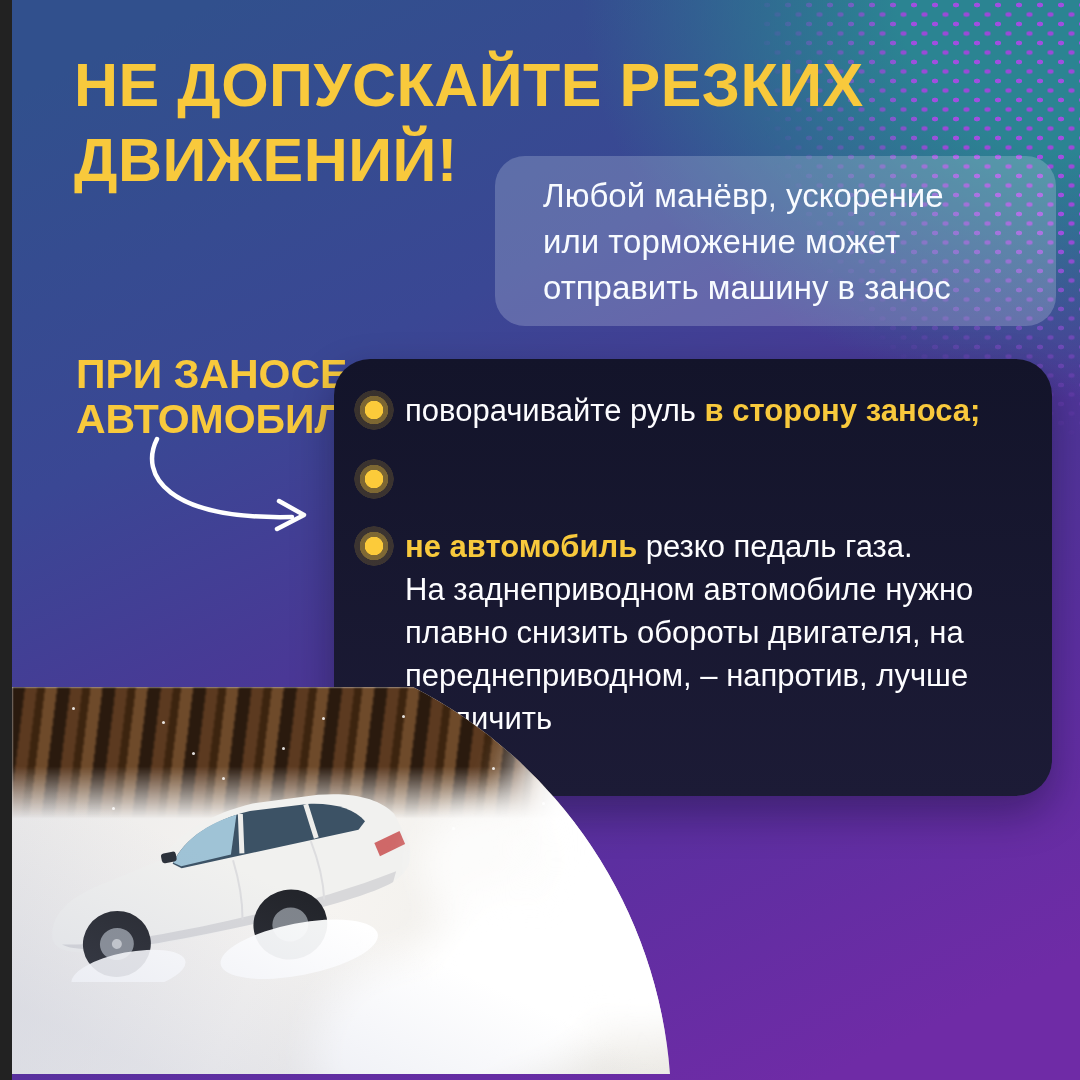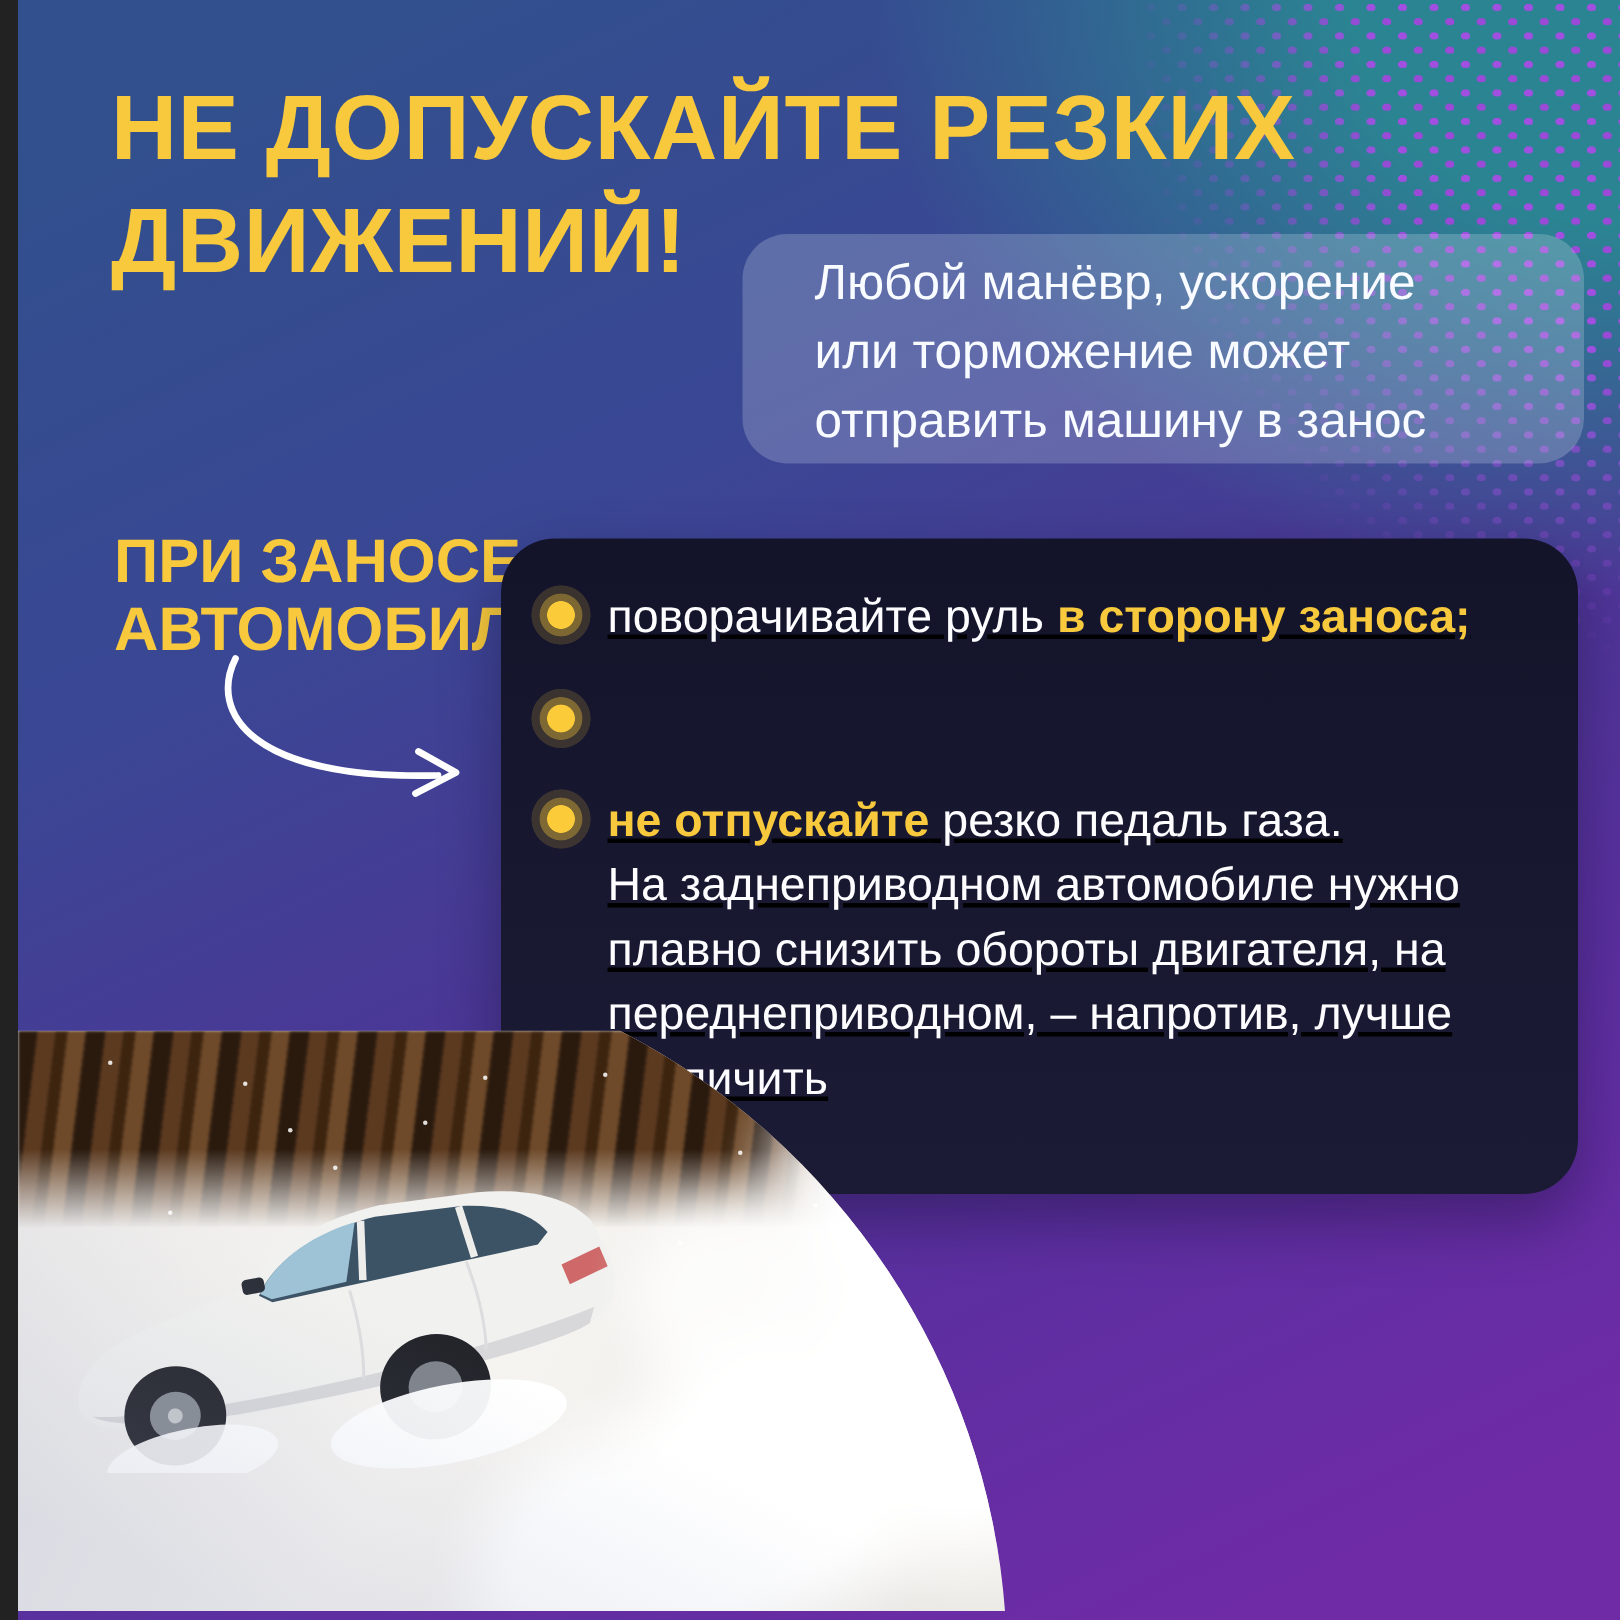--- a/index.html
+++ b/index.html
@@ -22,37 +22,37 @@
     background-position:0 0,10.5px 9.5px;
     -webkit-mask-image:radial-gradient(ellipse 130% 118% at 100% 0%, #000 42%, rgba(0,0,0,0.5) 60%, transparent 80%);
     mask-image:radial-gradient(ellipse 130% 118% at 100% 0%, #000 42%, rgba(0,0,0,0.5) 60%, transparent 80%);
   }
   .headline{
     position:absolute;left:62px;top:48px;margin:0;
     font-size:61px;line-height:75px;font-weight:800;letter-spacing:.5px;
     color:#F8C93C;white-space:pre-line;
   }
   .intro-card{
-    position:absolute;left:483px;top:156px;width:561px;height:153px;
+    position:absolute;left:483px;top:156px;width:561px;height:170px;
     border-radius:30px;background:rgba(233,243,250,0.22);
     display:flex;align-items:center;box-sizing:border-box;padding:2px 24px 0 48px;
   }
   .intro-card p{margin:0;font-size:33px;line-height:46px;color:#F8FBFF;white-space:pre-line;}
   .skid-label{
     position:absolute;left:64px;top:352px;margin:0;
     font-size:41px;line-height:45px;font-weight:800;color:#F8C93C;white-space:pre-line;
   }
   .arrow{position:absolute;left:120px;top:420px;width:200px;height:120px;}
   .tips-card{
     position:absolute;left:322px;top:359px;width:718px;height:437px;border-radius:36px;
     background:linear-gradient(180deg,#13142A 0%,#1C1B36 100%);
     box-sizing:border-box;padding:30px 28px 0 20px;
     box-shadow:0 18px 40px rgba(10,10,30,0.35);
   }
-  .tip{display:flex;gap:11px;margin-bottom:26px;text-decoration:underline;}
+  .tip{display:flex;gap:11px;margin-bottom:26px;}
   .tip-icon{
     width:40px;height:40px;flex:0 0 40px;margin-top:1px;border-radius:50%;
     background:radial-gradient(circle,#FCCB3A 0 9px, rgba(252,203,58,0.45) 9.5px 14px,
                rgba(252,203,58,0.16) 14.5px 19.5px, transparent 20px);
   }
   .tip-text{margin:0;font-size:31px;line-height:43px;color:#FDFDFF;white-space:pre-line;}
   .tip-text b{color:#F8C93C;font-weight:700;}
   .photo{
     position:absolute;left:0;top:687px;width:658px;height:387px;
     clip-path:path("M0 0 L401 0 A476 476 0 0 1 658 387 L0 387 Z");
@@ -117,21 +117,21 @@
   <div class="tips-card">
     <div class="tip">
       <span class="tip-icon"></span>
       <p class="tip-text"><span>поворачивайте руль </span><b>в сторону заноса;</b><span></span></p>
     </div>
     <div class="tip">
       <span class="tip-icon"></span>
     </div>
     <div class="tip">
       <span class="tip-icon"></span>
-      <p class="tip-text"><span></span><b>не отпускайте</b><span> резко педаль газа.
+      <p class="tip-text"><span></span><b>не автомобиль</b><span> резко педаль газа.
 На заднеприводном автомобиле нужно
 плавно снизить обороты двигателя, на
 переднеприводном, – напротив, лучше
 увеличить</span></p>
     </div>
   </div>
 
   <div class="photo">
     <div class="trees"></div>
     <div class="flakes"></div>

